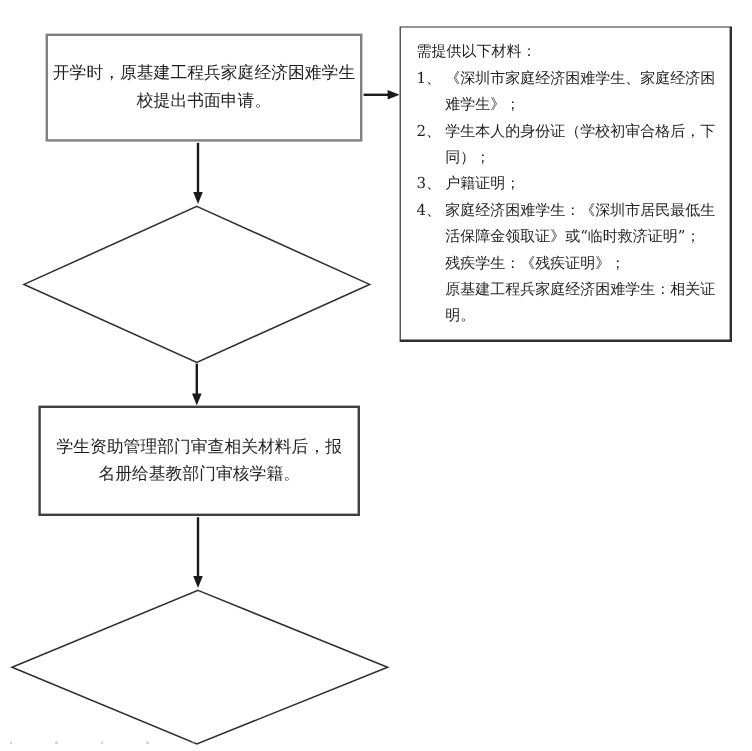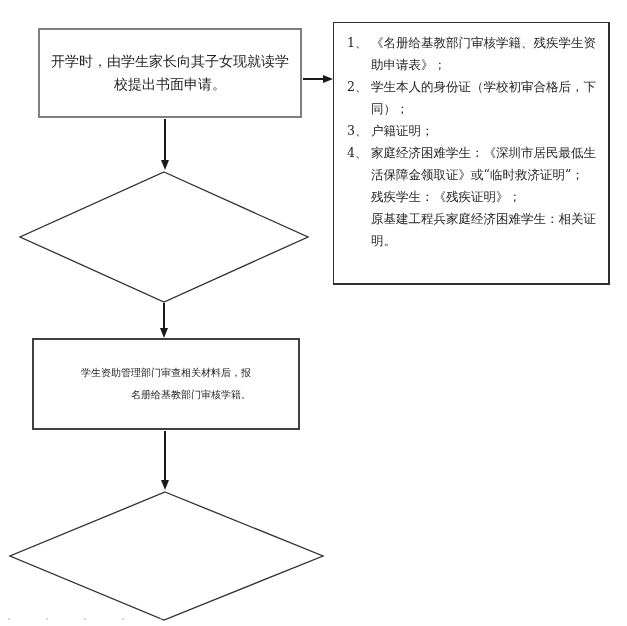--- a/index.html
+++ b/index.html
@@ -32,21 +32,21 @@
   .mat-title{line-height:22px;}
   .mat-item{display:flex;align-items:flex-start;}
   .mat-num{flex:0 0 24px;line-height:22px;}
   .mat-text{flex:1 1 auto;line-height:22px;}
   
   .box2{
     left:32px;top:338px;width:268px;height:92px;
     border:2px solid #404040;
     display:flex;align-items:center;justify-content:center;
   }
-  .box2 .txt{font-size:10px;line-height:22px;text-align:right;}
+  .box2 .txt{font-size:14px;line-height:22px;text-align:center;}
   
   .dtext{
     position:absolute;text-align:center;
     font-size:14px;line-height:22px;
   }
   .d1text{left:44px;top:203px;width:240px;}
   .d2text{left:46px;top:524px;width:240px;}
   
   .artifact{
     position:absolute;left:8px;top:618px;width:168px;height:2px;
@@ -73,29 +73,30 @@
     <polygon points="165,170 161,160 169,160" fill="#1a1a1a"></polygon>
 
     <line x1="164" y1="303" x2="164" y2="329" stroke="#1a1a1a" stroke-width="2"></line>
     <polygon points="164,338 160,328 168,328" fill="#1a1a1a"></polygon>
 
     <line x1="165" y1="431" x2="165" y2="481" stroke="#1a1a1a" stroke-width="2"></line>
     <polygon points="165,490 161,480 169,480" fill="#1a1a1a"></polygon>
   </svg>
 
   <div class="node box1">
-    <div class="txt preline">开学时，由学生家长向其子女现就读学
+    <div class="txt preline">开学时，原基建工程兵家庭经济困难学生
 校提出书面申请。</div>
   </div>
 
   <div class="node materials">
+    <div class="mat-title">需提供以下材料：</div>
 
     <div class="mat-item">
       <span class="mat-num">1、</span>
-      <span class="mat-text preline">《名册给基教部门审核学籍、残疾学生资助申请表》；</span>
+      <span class="mat-text preline">《深圳市家庭经济困难学生、家庭经济困难学生》；</span>
     </div>
 
     <div class="mat-item">
       <span class="mat-num">2、</span>
       <span class="mat-text preline">学生本人的身份证（学校初审合格后，下同）；</span>
     </div>
 
     <div class="mat-item">
       <span class="mat-num">3、</span>
       <span class="mat-text preline">户籍证明；</span>

